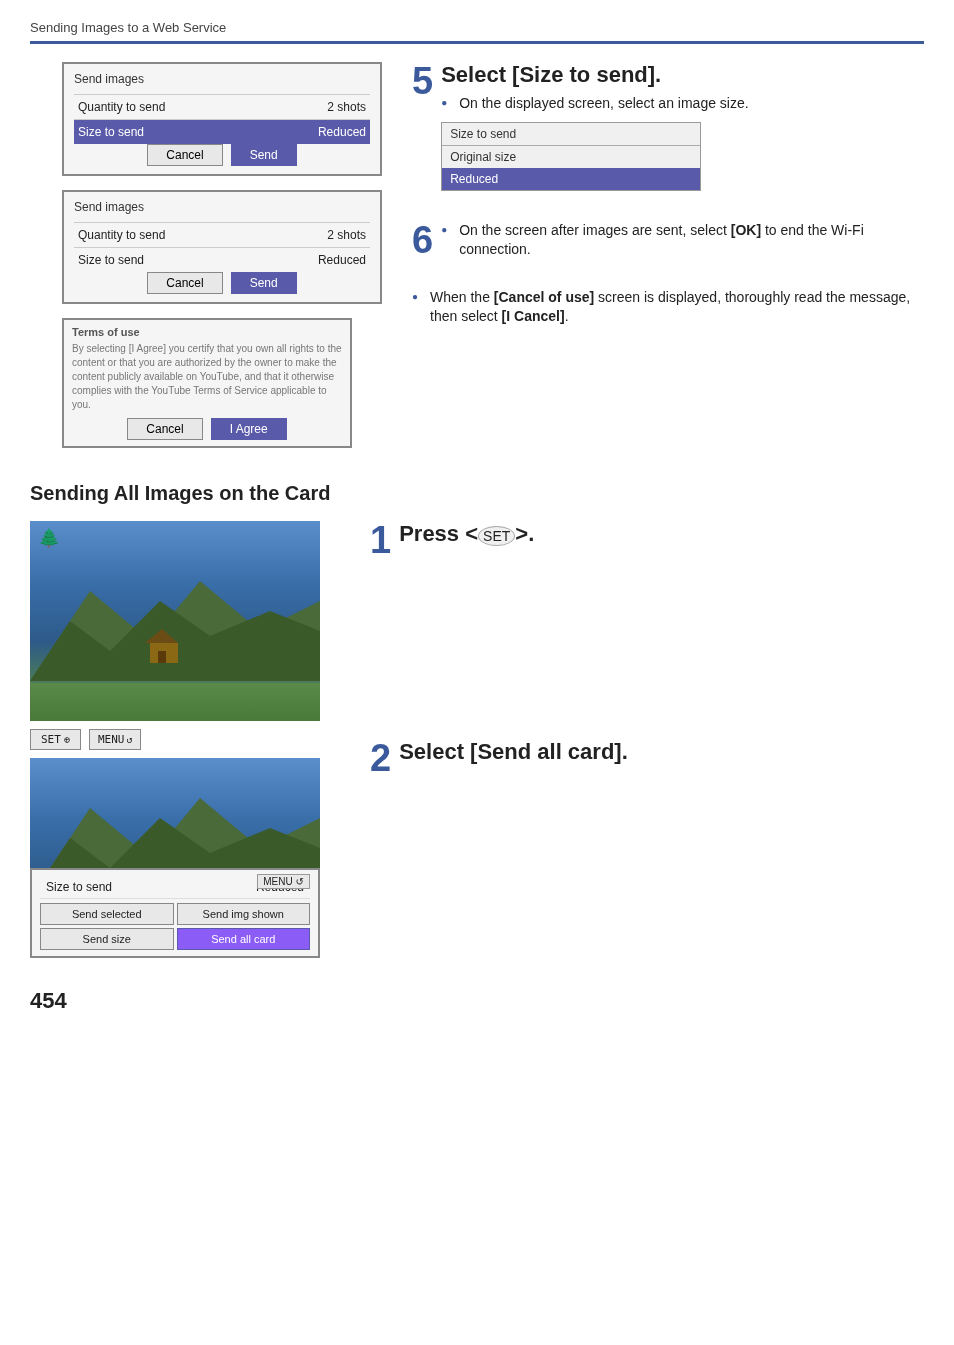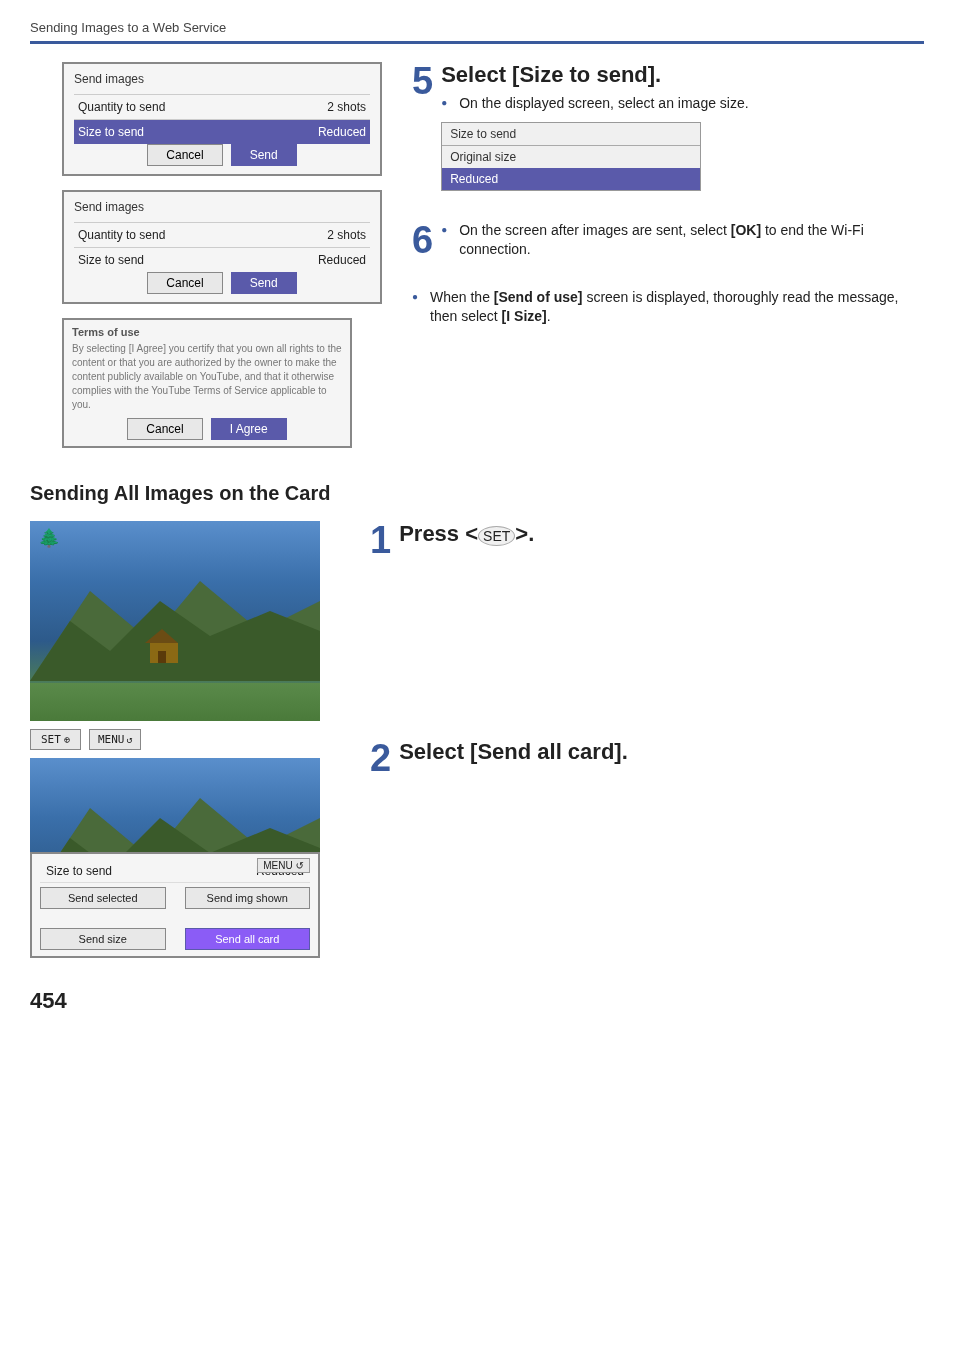--- a/index.html
+++ b/index.html
@@ -256,21 +256,21 @@
     .menu-screen .menu-row {
       padding: 4px 6px;
       display: flex;
       justify-content: space-between;
       border-bottom: 1px solid #ddd;
       font-size: 12px;
     }
     .menu-screen .menu-grid {
       display: grid;
       grid-template-columns: 1fr 1fr;
-      gap: 19px;
+      gap: 3px;
       margin-top: 4px;
     }
     .menu-screen .menu-grid-btn {
       border: 1px solid #888;
       background: #e8e8e8;
       padding: 4px 6px;
       font-size: 11px;
       text-align: center;
     }
     .menu-screen .menu-grid-btn.highlighted {
@@ -381,21 +381,21 @@
         <span class="step-num">6</span>
         <div>
           <ul class="bullet-list">
             <li>On the screen after images are sent, select <strong>[OK]</strong> to end the Wi-Fi connection.</li>
           </ul>
         </div>
       </div>
     </div>
 
     <ul class="bullet-list" style="margin-top: 10px;">
-      <li>When the <strong>[Send of use]</strong> screen is displayed, thoroughly read the message, then select <strong>[I Size]</strong>.</li>
+      <li>When the <strong>[Cancel of use]</strong> screen is displayed, thoroughly read the message, then select <strong>[I Cancel]</strong>.</li>
     </ul>
 
   </div>
 </div>
 
 <div class="section-heading">Sending All Images on the Card</div>
 
 <div class="bottom-section">
 
   <div class="bottom-left">

